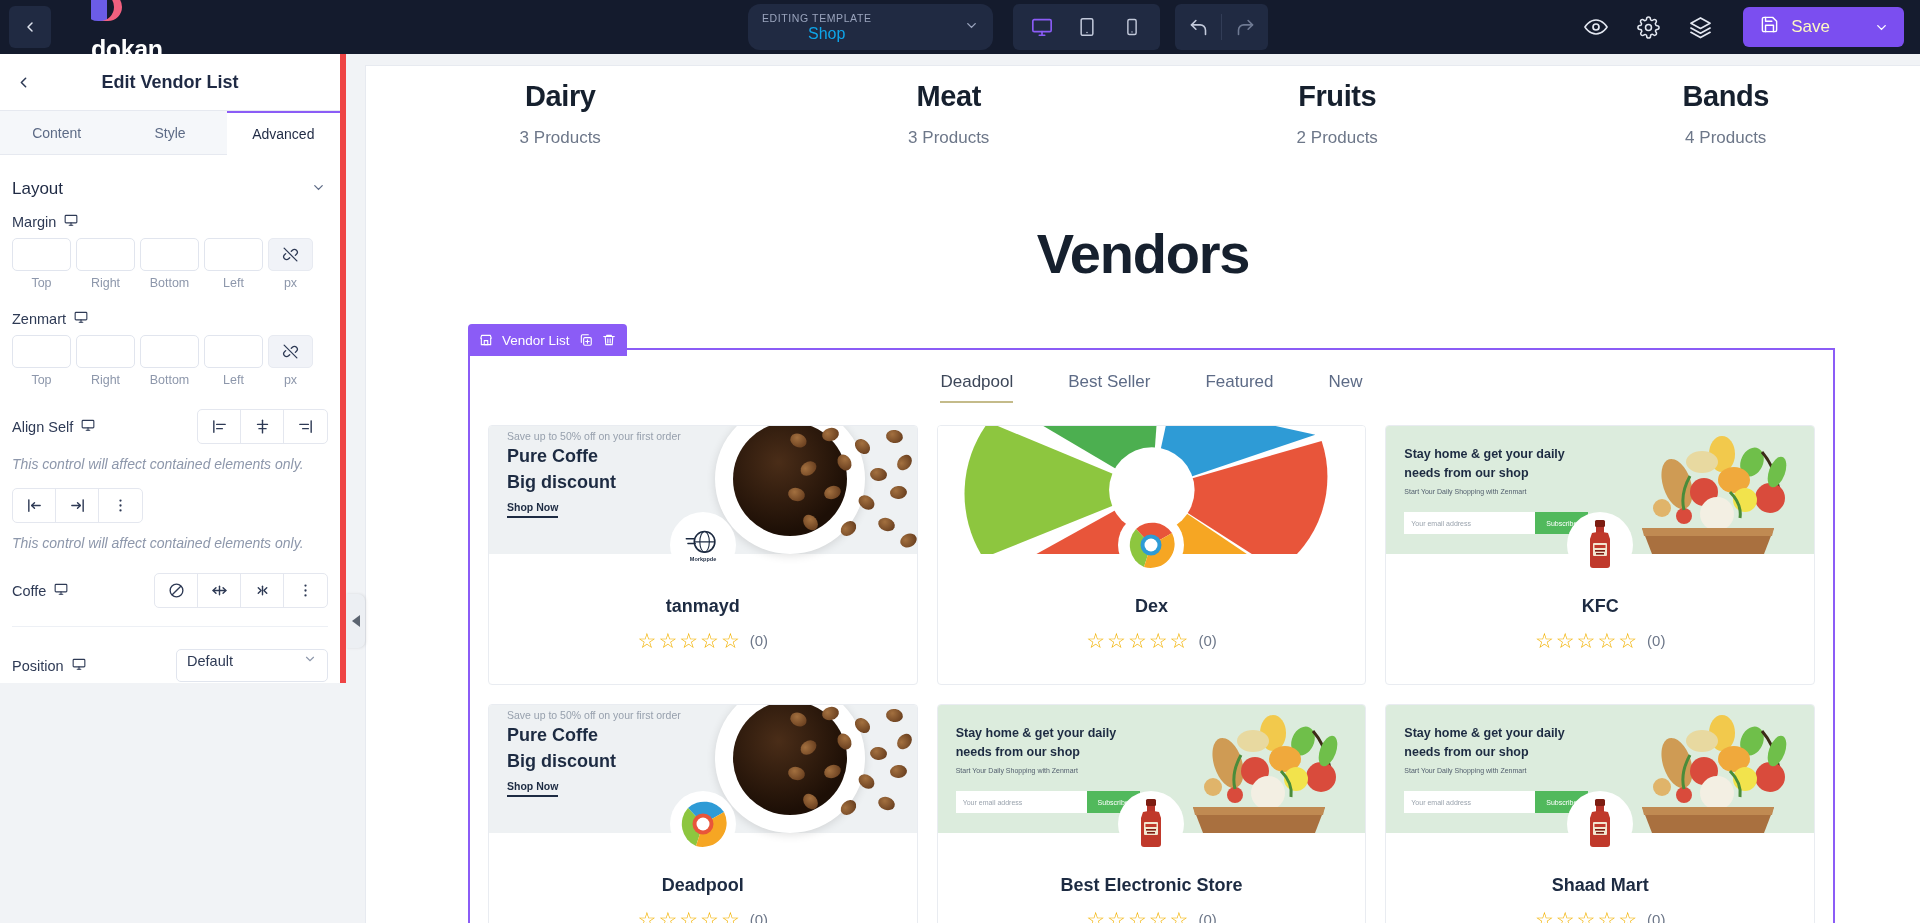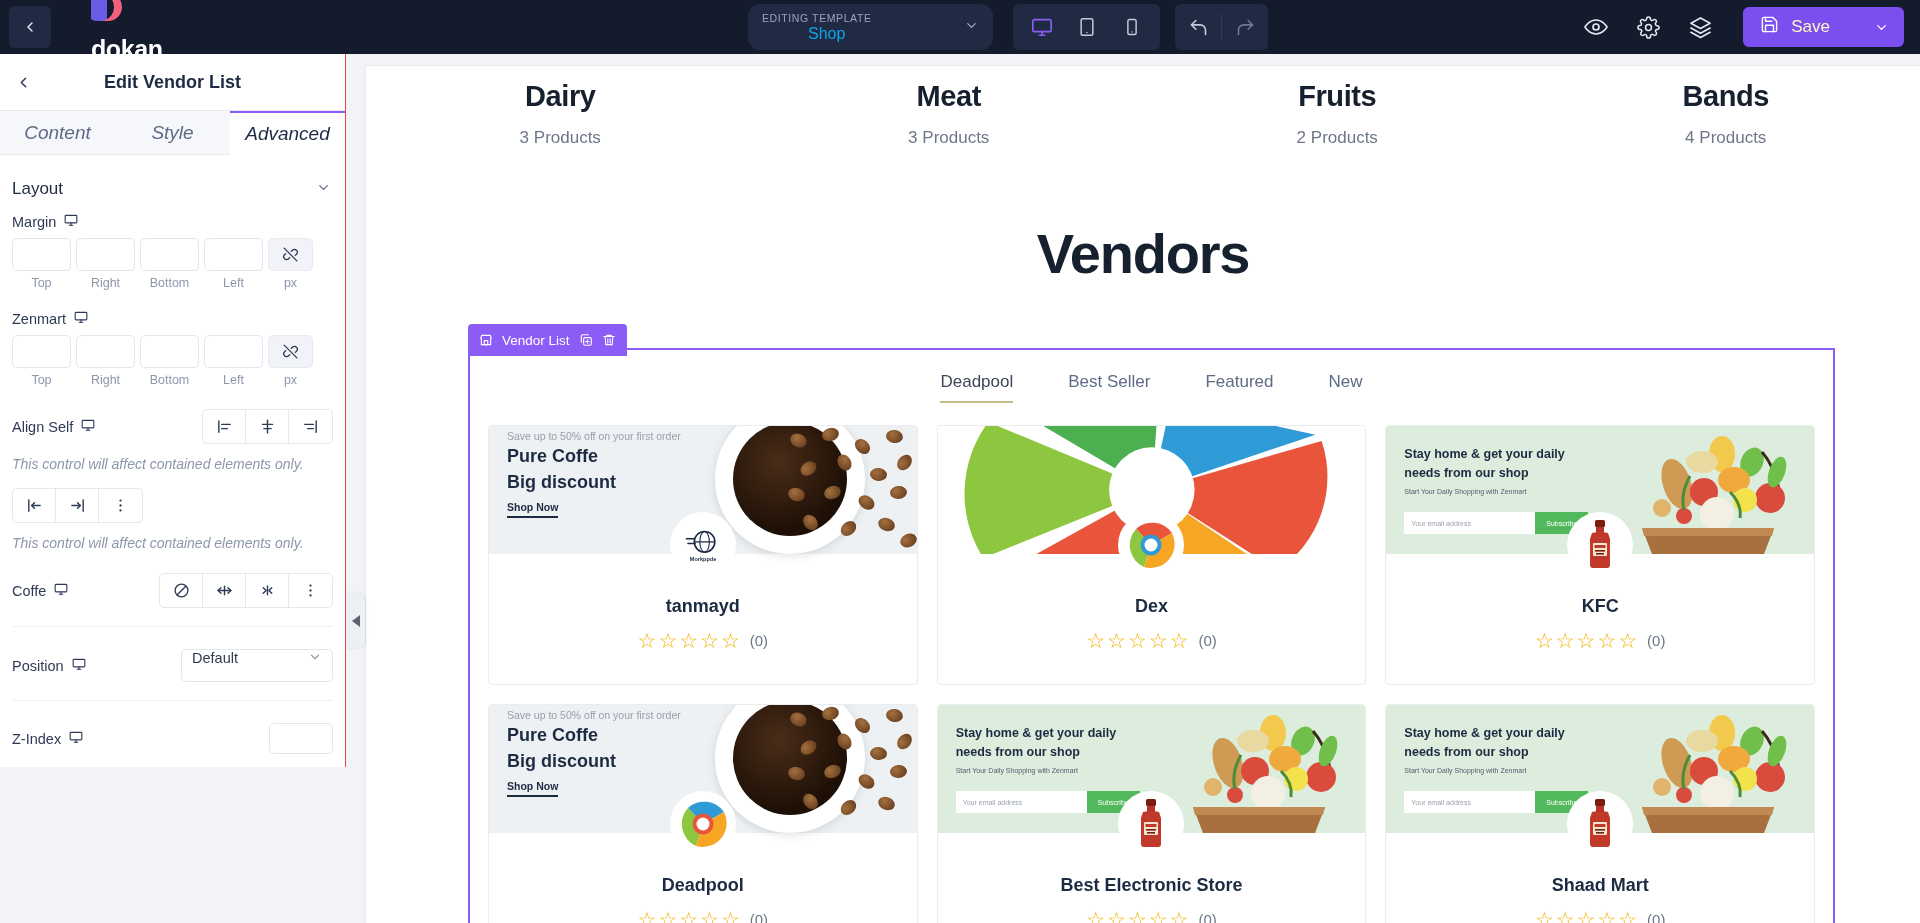--- a/index.html
+++ b/index.html
@@ -69,38 +69,37 @@
   }
   .save-btn .lbl { margin: 0 30px 0 12px; }
   .save-split {
     width: 42px; height: 40px; display:flex; align-items:center; justify-content:center;
     border-left: 1px solid rgba(255,255,255,.0);
   }
 
   
   .panel {
     position: absolute; left: 0; top: 54px;
-    width: 346px; height: 713px;
+    width: 346px; height: 629px;
     background: #fff;
-    border-right: 1px solid #ef4444;
+    border-right: 6px solid #ef4444;
     overflow: hidden;
   }
   .panel-head {
     height: 57px; display: flex; align-items: center;
     border-bottom: 1px solid #e6e9f0; position: relative;
   }
   .panel-back { position:absolute; left: 12px; cursor: pointer; width:22px;height:22px;display:flex;align-items:center;justify-content:center; }
   .panel-title { width: 100%; text-align: center; font-size: 18px; color: #1f2a44; font-weight: 600; }
 
   .tabs { display: flex; height: 44px; background: #f5f7fa; }
   .tab {
     flex: 1; display: flex; align-items: center; justify-content: center;
-    font-size: 19px; color: #5d6b86; cursor: pointer;
+    font-size: 14px; color: #5d6b86; cursor: pointer;
     border-bottom: 1px solid #e6e9f0;
-    font-style: italic;
   }
   .tab.active {
     background: #fff; color: #1f2a44;
     border-top: 2.5px solid #8b5cf6;
     border-bottom: 1px solid #fff;
   }
 
   .panel-body { padding: 0 12px; }
 
   .sec-head {
@@ -137,21 +136,21 @@
     border-right: 1px solid #e4e7ef; cursor: pointer; color: #2e3a55;
   }
   .bg-btn:last-child { border-right: none; }
   .hint { font-size: 14px; color: #8d97ab; font-style: italic; margin-top: 12px; }
   .left-group { display: flex; border: 1px solid #e4e7ef; border-radius: 5px; overflow: hidden; width: max-content; margin-top: 16px; background:#fff;}
 
   .sep { height: 1px; background: #edf0f5; margin: 18px 0 0 0; }
 
   .select-box {
     width: 152px; height: 33px; border: 1px solid #e1e5ee; border-radius: 5px;
-    display: flex; align-items: flex-start; padding: 0 10px;
+    display: flex; align-items: flex-end; padding: 12px 10px;
     font-size: 14.5px; color: #2e3a55; cursor: pointer; background: #fff;
   }
   .select-box .chev { margin-left: auto; color: #8d97ab; }
   .text-input {
     width: 64px; height: 31px; border: 1px solid #e1e5ee; border-radius: 5px; background:#fff;
   }
   .text-input.wide { width: 162px; }
 
   
   .canvas {

